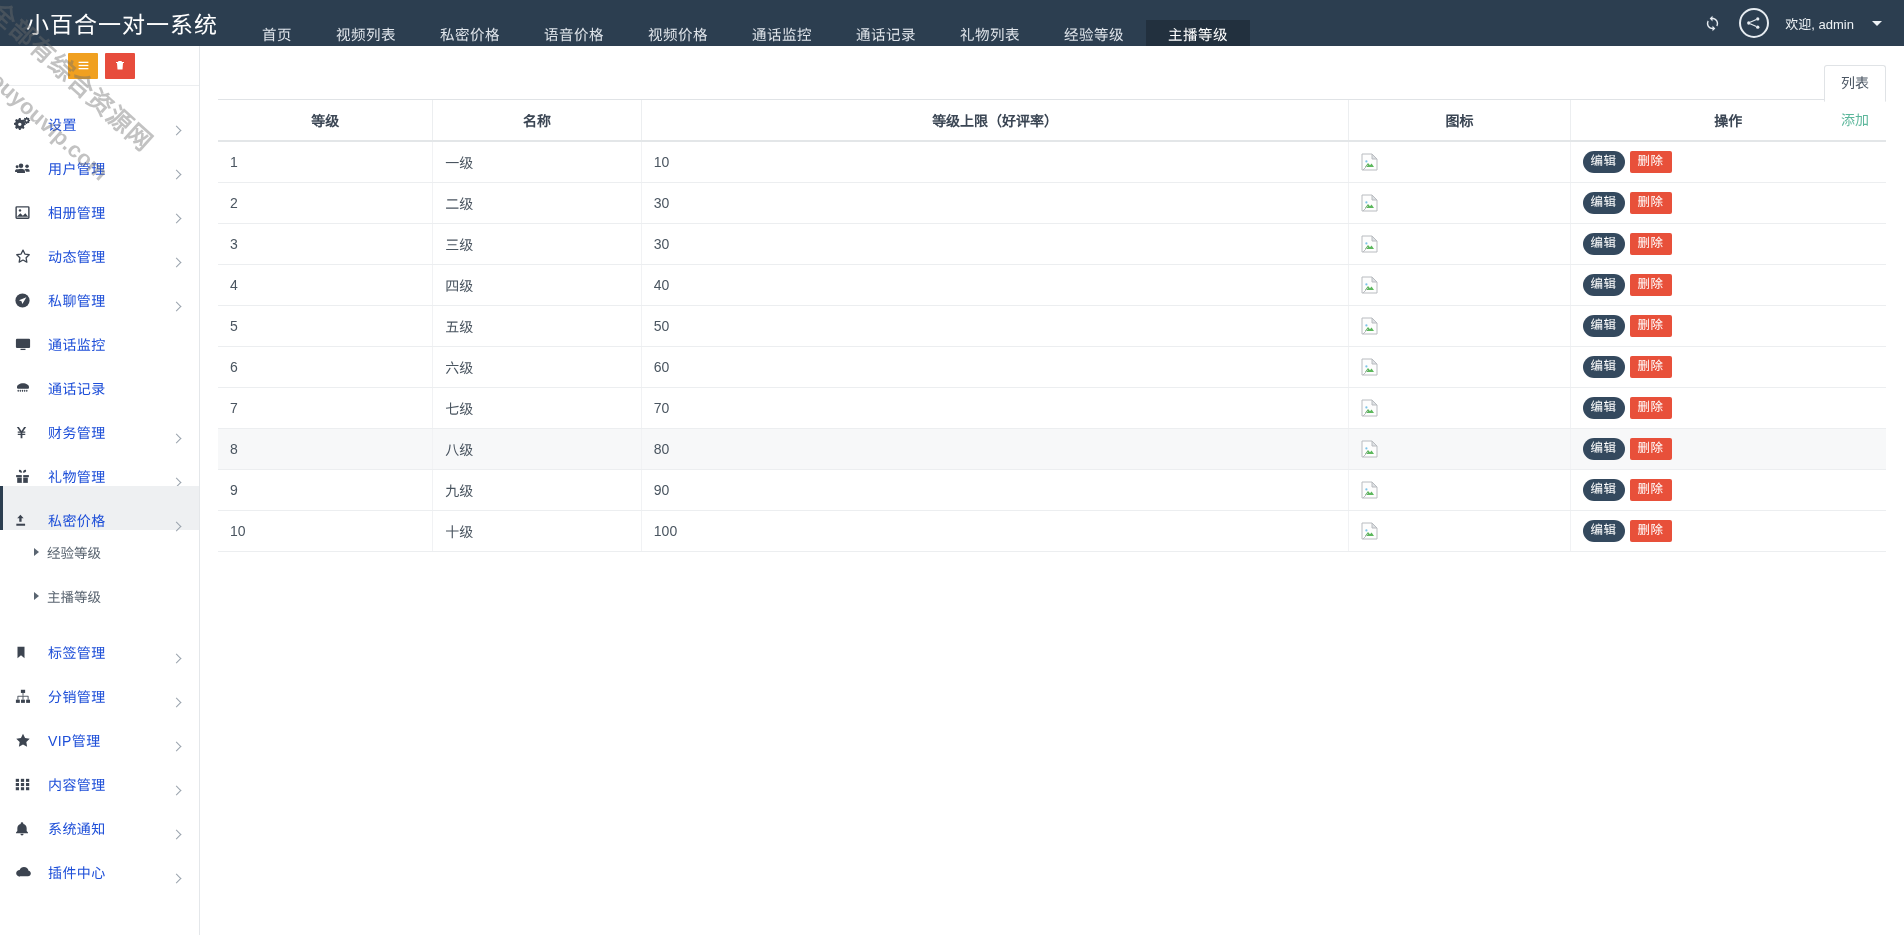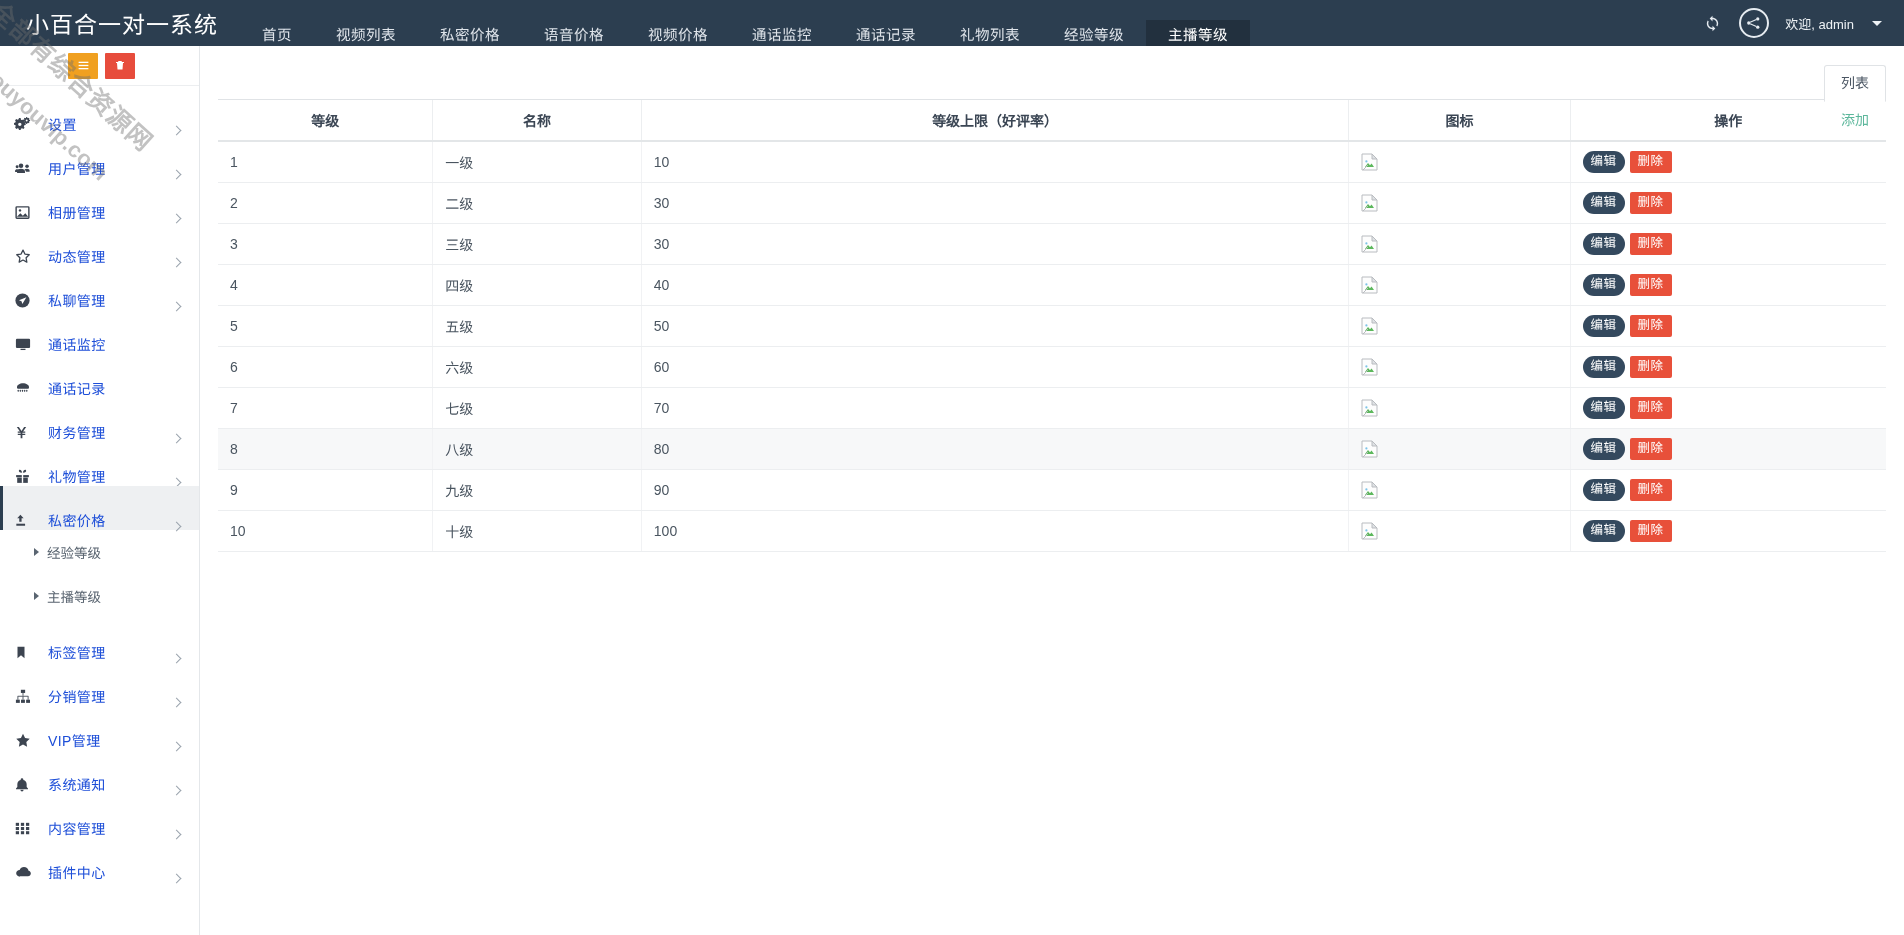--- a/index.html
+++ b/index.html
@@ -438,43 +438,43 @@
         <span class="menu-ico">
           <svg width="18" height="17" viewBox="0 0 24 24" fill="currentColor">
             <path d="M12 2.5l2.9 6 6.6 1-4.8 4.6 1.1 6.6L12 17.6l-5.8 3.1 1.1-6.6L2.5 9.5l6.6-1z"></path>
           </svg>
         </span>
         <span class="menu-label">VIP管理</span>
         <span class="chev"></span>
       </div>
       <div class="menu-item">
         <span class="menu-ico">
-          <svg width="16" height="17" viewBox="0 0 24 24" fill="currentColor">
-            <path d="M12 2.5a2 2 0 0 1 2 2v.6c3 .8 5 3.4 5 6.5v4l2 2.4v1H3v-1l2-2.4v-4c0-3.1 2-5.7 5-6.5v-.6a2 2 0 0 1 2-2z"></path>
-            <path d="M9.6 20h4.8a2.4 2.4 0 0 1-4.8 0z"></path>
-          </svg>
-        </span>
-        <span class="menu-label">系统通知</span>
-        <span class="chev"></span>
-      </div>
-      <div class="menu-item">
-        <span class="menu-ico">
           <svg width="17" height="17" viewBox="0 0 24 24" fill="currentColor">
             <rect x="2.5" y="4" width="4.6" height="4.3"></rect>
             <rect x="9.7" y="4" width="4.6" height="4.3"></rect>
             <rect x="16.9" y="4" width="4.6" height="4.3"></rect>
             <rect x="2.5" y="9.9" width="4.6" height="4.3"></rect>
             <rect x="9.7" y="9.9" width="4.6" height="4.3"></rect>
             <rect x="16.9" y="9.9" width="4.6" height="4.3"></rect>
             <rect x="2.5" y="15.8" width="4.6" height="4.3"></rect>
             <rect x="9.7" y="15.8" width="4.6" height="4.3"></rect>
             <rect x="16.9" y="15.8" width="4.6" height="4.3"></rect>
           </svg>
         </span>
         <span class="menu-label">内容管理</span>
+        <span class="chev"></span>
+      </div>
+      <div class="menu-item">
+        <span class="menu-ico">
+          <svg width="16" height="17" viewBox="0 0 24 24" fill="currentColor">
+            <path d="M12 2.5a2 2 0 0 1 2 2v.6c3 .8 5 3.4 5 6.5v4l2 2.4v1H3v-1l2-2.4v-4c0-3.1 2-5.7 5-6.5v-.6a2 2 0 0 1 2-2z"></path>
+            <path d="M9.6 20h4.8a2.4 2.4 0 0 1-4.8 0z"></path>
+          </svg>
+        </span>
+        <span class="menu-label">系统通知</span>
         <span class="chev"></span>
       </div>
       <div class="menu-item">
         <span class="menu-ico">
           <svg width="19" height="16" viewBox="0 0 24 24" fill="currentColor">
             <path d="M6.5 19C3.5 19 1 16.8 1 14s2.3-4.9 5.2-5c.9-2.6 3.5-4.5 6.5-4.5 3.5 0 6.4 2.5 6.9 5.7 2.1.4 3.4 2 3.4 4 0 2.2-1.9 4.1-4.3 4.1H6.5z"></path>
           </svg>
         </span>
         <span class="menu-label">插件中心</span>
         <span class="chev"></span>

